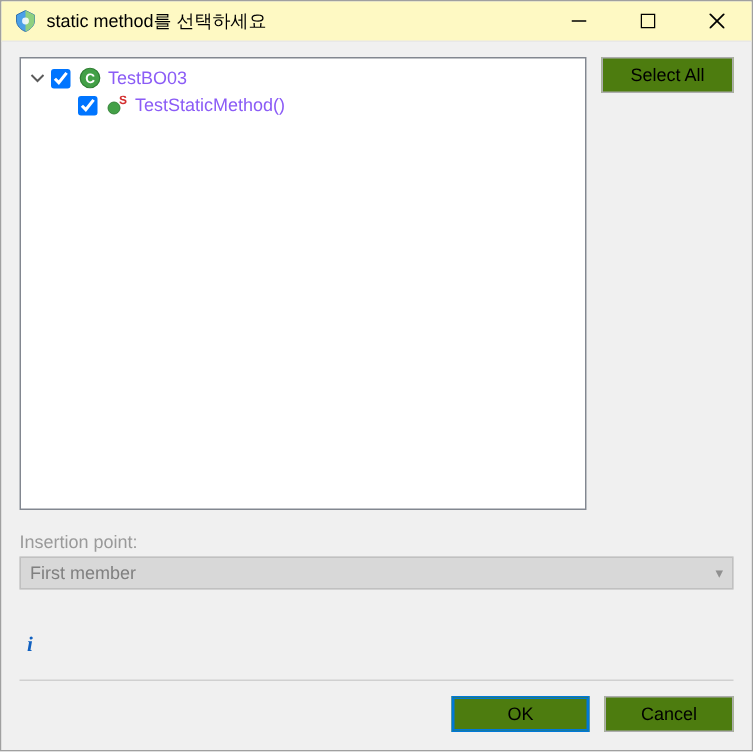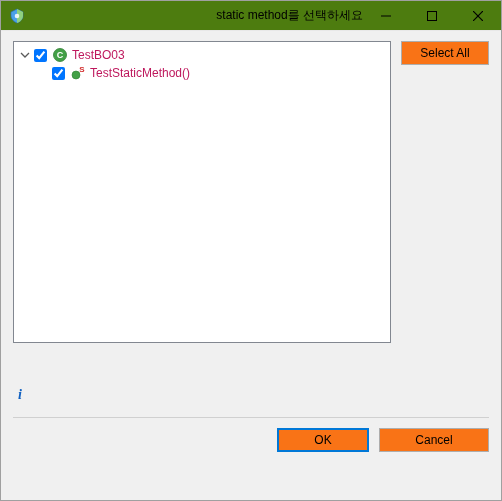--- a/index.html
+++ b/index.html
@@ -18,23 +18,22 @@
     background: #ffffff;
     border: 1px solid #a0a0a0;
     display: flex;
     flex-direction: column;
   }
   .titlebar {
     height: 30px;
     display: flex;
     align-items: center;
     padding-left: 8px;
-    background: #4d7c0f;
+    background: #fef9c3;
     border-bottom: 1px solid #e8e8e8;
-    text-align: right;
   }
   .app-icon {
     width: 16px;
     height: 16px;
     margin-right: 6px;
     flex-shrink: 0;
   }
   .title-text {
     flex: 1;
     font-size: 12px;
@@ -75,34 +74,34 @@
     overflow: auto;
   }
   .side-buttons {
     display: flex;
     flex-direction: column;
     gap: 8px;
     flex: 1;
   }
   .btn {
     height: 24px;
-    background: #f97316;
+    background: #4d7c0f;
     border: 1px solid #adadad;
     font-family: inherit;
     font-size: 12px;
     cursor: pointer;
     padding: 0 8px;
     color: #000;
   }
   .btn.primary {
     border: 1px solid #0078d7;
     box-shadow: inset 0 0 0 1px #0078d7;
     width: 92px;
   }
-  .btn.std { width: 110px; }
+  .btn.std { width: 86px; }
   .tree-row {
     display: flex;
     align-items: center;
     height: 18px;
     padding-left: 2px;
     white-space: nowrap;
   }
   .expander {
     width: 14px;
     height: 14px;
@@ -118,21 +117,21 @@
     cursor: pointer;
   }
   .node-icon {
     width: 16px;
     height: 16px;
     margin: 0 2px;
     flex-shrink: 0;
   }
   .node-label {
     padding: 0 2px;
-    color: #be185d;
+    color: #8b5cf6;
   }
   .insertion-area {
     margin-top: 14px;
   }
   .ins-label {
     color: #9a9a9a;
     font-size: 12px;
     margin-bottom: 3px;
   }
   .ins-combo {
@@ -244,20 +243,25 @@
         </div>
 
       </div>
 
       <div class="side-buttons">
         <button class="btn">Select All</button>
       </div>
     </div>
 
     <div class="insertion-area">
+      <div class="ins-label">Insertion point:</div>
+      <div class="ins-combo">
+        <span>First member</span>
+        <span style="color:#909090;font-size:10px;">▾</span>
+      </div>
     </div>
 
     <div class="status-row">
       <span class="info-icon">i</span>
     </div>
 
     <div class="divider"></div>
 
     <div class="footer">
       <button class="btn primary">OK</button>

